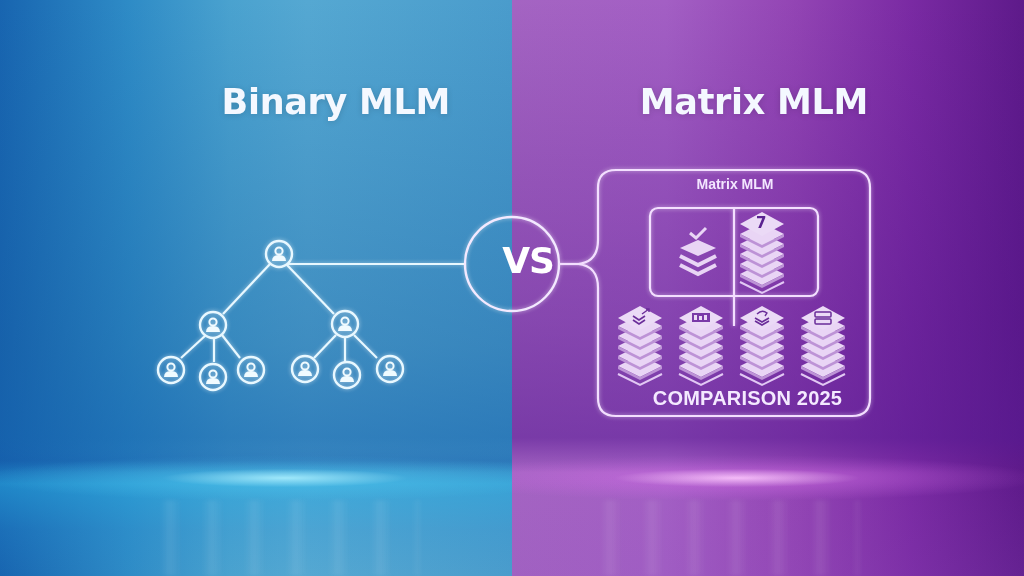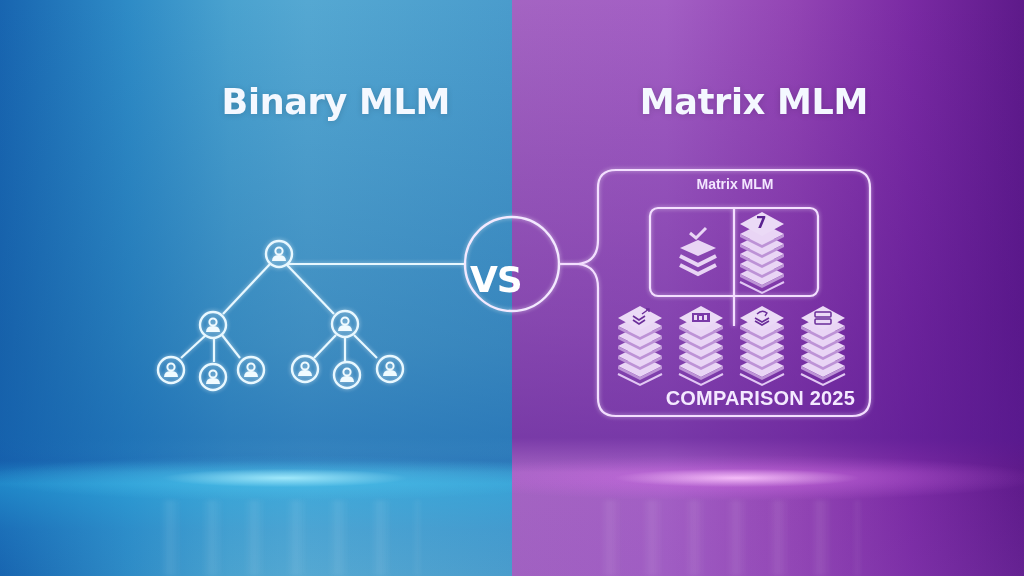--- a/index.html
+++ b/index.html
@@ -39,31 +39,30 @@
     position: absolute; top: 82px; color: #f4f8ff; font-weight: bold;
     font-family: "DejaVu Sans", sans-serif; font-size: 35px; letter-spacing: -0.3px;
     text-align: right; width: 300px;
     text-shadow: 0 1px 6px rgba(0,0,0,0.15);
   }
 
   svg { position: absolute; left: 0; top: 0; overflow: visible; }
   .glow { filter: drop-shadow(0 0 2px rgba(255,255,255,0.55)); }
 
   .vs-label {
-    position: absolute; left: 470px; top: 240px; width: 84px; text-align: left;
+    position: absolute; left: 470px; top: 240px; width: 84px; text-align: right;
     font-family: "DejaVu Sans", sans-serif; font-weight: bold; font-size: 36px; color: #ffffff;
     letter-spacing: -1px;
-    margin-top: 19px;
   }
   .matrix-inner-title {
     position: absolute; left: 660px; top: 176px; width: 150px; text-align: center;
     font-family: "Liberation Sans", sans-serif; font-weight: bold; font-size: 14px; color: #f3e6ff;
   }
   .comparison-label {
-    position: absolute; left: 640px; top: 387px; width: 215px; text-align: right;
+    position: absolute; left: 640px; top: 387px; width: 215px; text-align: center;
     font-family: "Liberation Sans", sans-serif; font-weight: bold; font-size: 20px; color: #f4e9ff;
     letter-spacing: 0.2px;
   }
   .stack-num {
     position: absolute; font-family: "DejaVu Sans", sans-serif; font-size: 15px; color: #5a2290; font-weight: bold;
   }
 </style>
 </head>
 <body>
 

